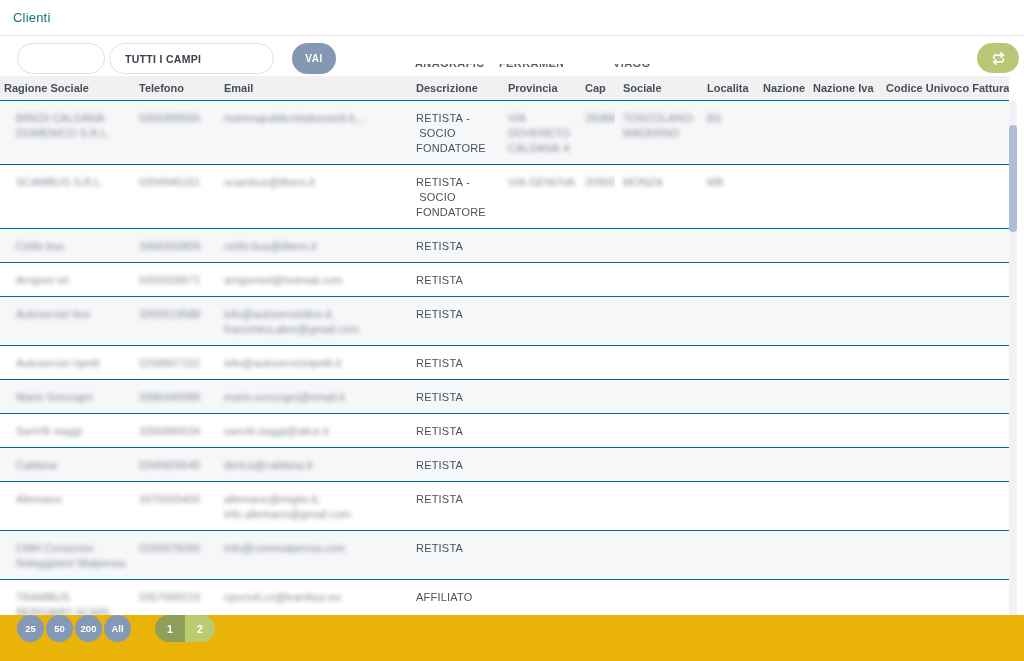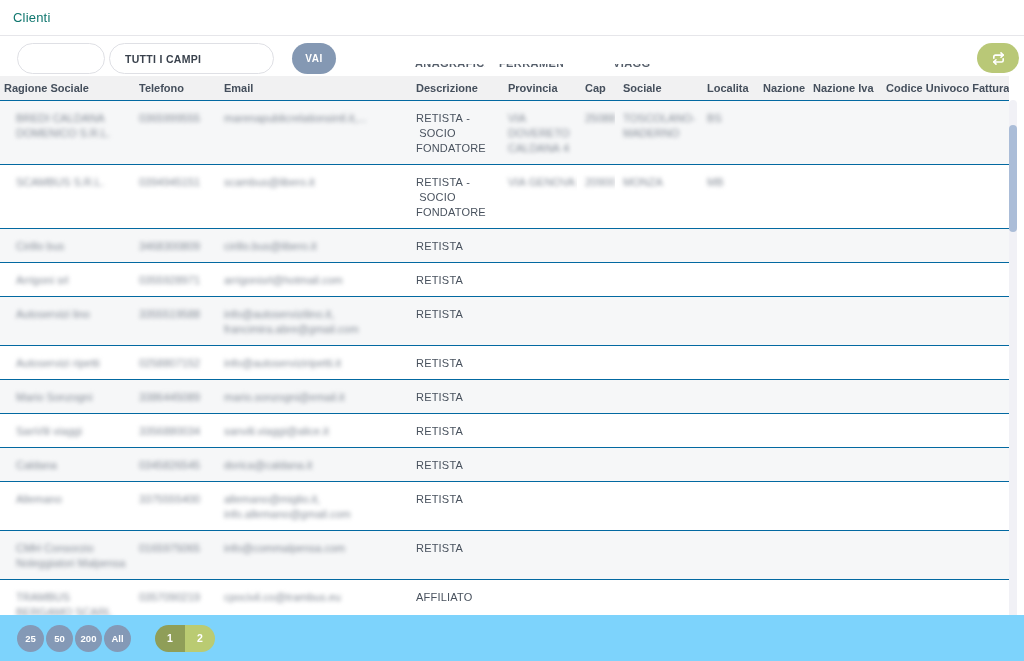--- a/index.html
+++ b/index.html
@@ -47,21 +47,21 @@
   .desc { text-transform:uppercase; color:#49525e; letter-spacing:.2px; }
 
   
   .scrollbar-track { position:absolute; left:1009px; top:100px; width:8px; height:520px;
     background:#f1f1f6; border-radius:4px; }
   .scrollbar-thumb { position:absolute; left:0; top:25px; width:8px; height:107px;
     background:#abbdd8; border-radius:4px; cursor:grab; }
 
   
   .pagination { position:absolute; left:0; top:615px; width:1024px; height:46px;
-    background:#7dd3fc; display:flex; align-items:center; padding-left:17px; }
+    background:#eab308; display:flex; align-items:flex-start; padding-left:17px; }
   .size-button { width:27px; height:27px; border:none; border-radius:50%; background:#8499b6;
     color:#fff; font-size:9.5px; font-weight:700; margin-right:2px; cursor:pointer;
     font-family:"Liberation Sans",sans-serif; }
   .pages { display:flex; margin-left:22px; border-radius:14px; overflow:hidden; }
   .page-segment { width:30px; height:27px; border:none; color:#fff; font-size:10.5px;
     font-weight:700; cursor:pointer; font-family:"Liberation Sans",sans-serif; }
   .page-segment.active { background:#8f9e58; }
   .page-segment.inactive { background:#bacb72; }
 </style>
 </head>

